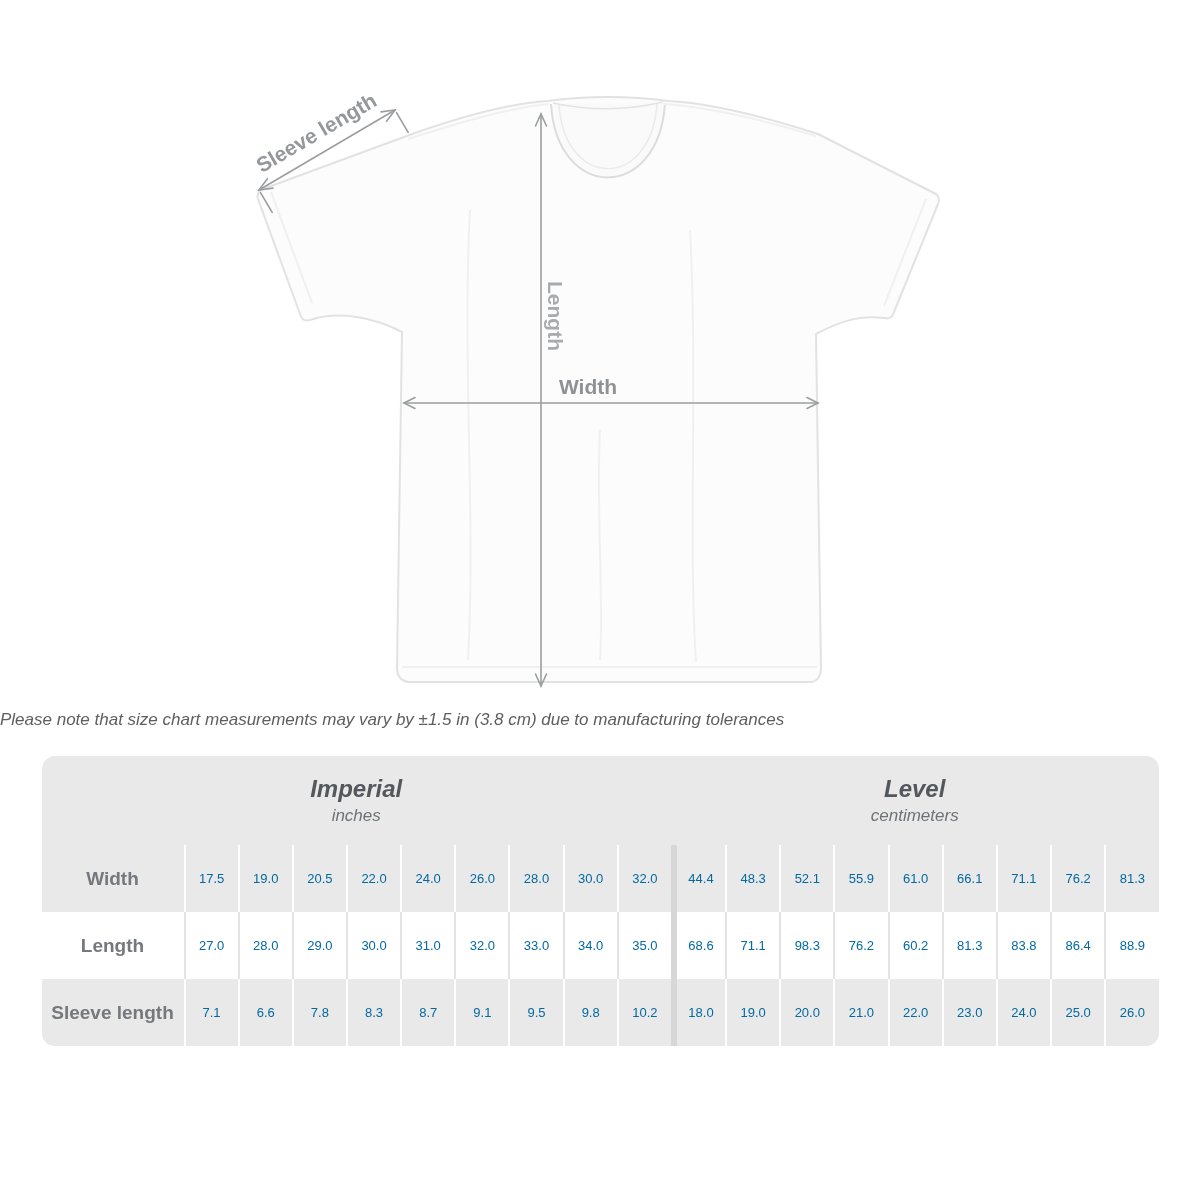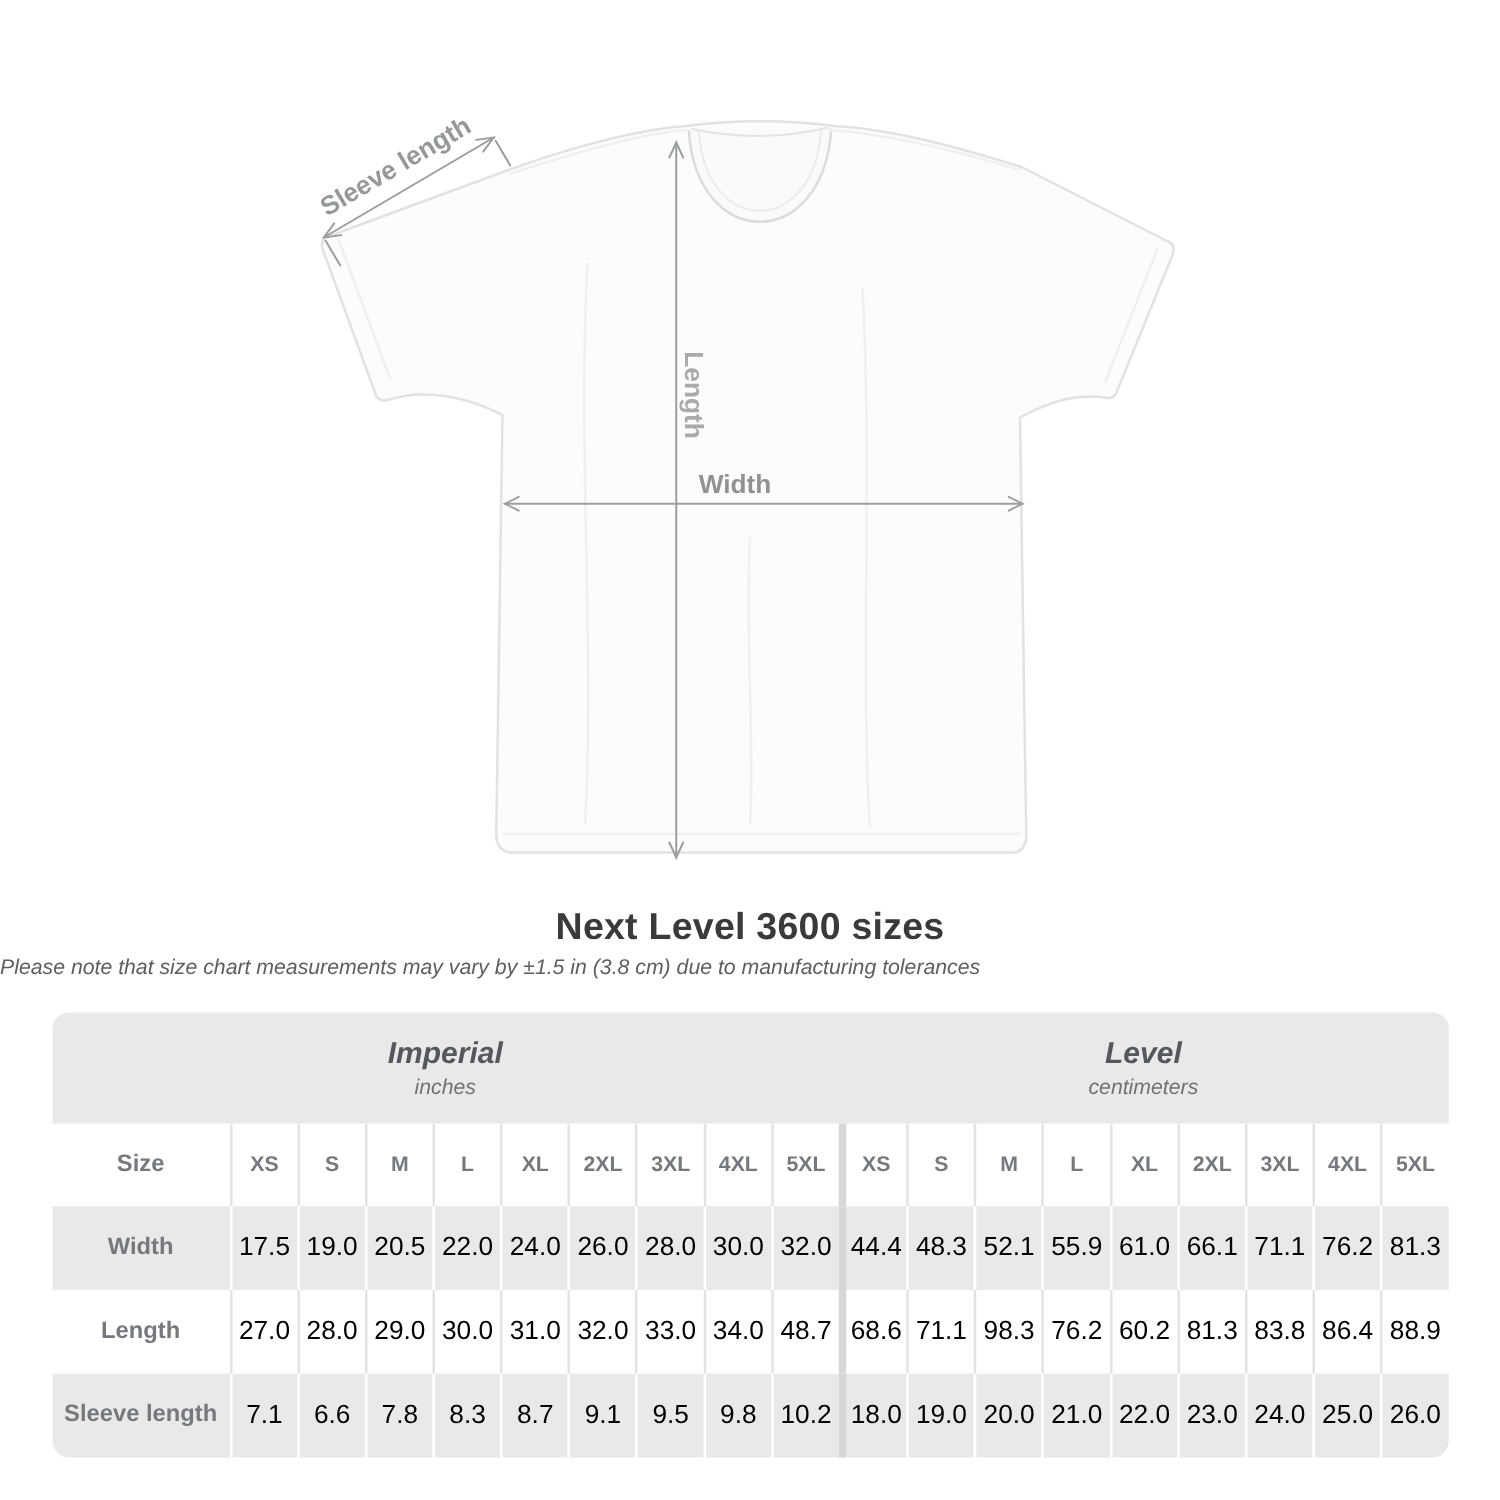--- a/index.html
+++ b/index.html
@@ -84,23 +84,23 @@
   tr.r-gray  > * + * { border-left: 2px solid #ffffff; }
   tr.body-row > th, tr.body-row > td { height: 67px; }
   tr.size-row > th { height: 66px; }
   th.size-head, th.col-head, th.row-label {
     font-weight: bold;
     color: #75797d;
   }
   th.size-head, th.row-label { font-size: 19px; }
   th.col-head { font-size: 17px; }
   td.val {
-    font-size: 21px;
+    font-size: 13px;
     font-weight: normal;
-    color: #000000;
+    color: #0369a1;
   }
   
   tr.size-row > .m0, tr.body-row > .m0 { border-left: 6px solid #d7d7d7; }
   
   tr.last-row > :first-child { border-bottom-left-radius: 13px; }
   tr.last-row > :last-child  { border-bottom-right-radius: 13px; }
 </style>
 </head>
 <body>
 
@@ -168,21 +168,20 @@
           <path d="M 260.5 192.6 L 272.2 212.4"></path>
         </g>
       </g>
 
       <text transform="translate(320,139) rotate(-30.5)" text-anchor="middle" font-size="21" fill="#95989a">Sleeve length</text>
       <text transform="translate(548,316) rotate(90)" text-anchor="middle" font-size="21" fill="#a8abad">Length</text>
       <text transform="translate(588,394)" text-anchor="middle" font-size="21" fill="#8f9294">Width</text>
     </svg>
   </div>
 
-  <h1 class="page-title">Next Level 3600 sizes</h1>
   <p class="tolerance-note">Please note that size chart measurements may vary by ±1.5 in (3.8 cm) due to manufacturing tolerances</p>
 
   <table class="size-chart">
     <colgroup>
       <col class="lab-col">
       <col>
         <col>
         <col>
         <col>
         <col>
@@ -205,41 +204,20 @@
         <th colspan="10">
           <span class="sec-label">Imperial</span>
           <span class="sec-unit">inches</span>
         </th>
         <th colspan="9">
           <span class="sec-label">Level</span>
           <span class="sec-unit">centimeters</span>
         </th>
       </tr>
 
-      <tr class="size-row r-white">
-        <th class="size-head">Size</th>
-        <th class="col-head">XS</th>
-        <th class="col-head">S</th>
-        <th class="col-head">M</th>
-        <th class="col-head">L</th>
-        <th class="col-head">XL</th>
-        <th class="col-head">2XL</th>
-        <th class="col-head">3XL</th>
-        <th class="col-head">4XL</th>
-        <th class="col-head">5XL</th>
-        <th class="col-head m0">XS</th>
-        <th class="col-head">S</th>
-        <th class="col-head">M</th>
-        <th class="col-head">L</th>
-        <th class="col-head">XL</th>
-        <th class="col-head">2XL</th>
-        <th class="col-head">3XL</th>
-        <th class="col-head">4XL</th>
-        <th class="col-head">5XL</th>
-      </tr>
 
       <tr class="body-row r-gray">
         <th class="row-label">Width</th>
         <td class="val">17.5</td>
         <td class="val">19.0</td>
         <td class="val">20.5</td>
         <td class="val">22.0</td>
         <td class="val">24.0</td>
         <td class="val">26.0</td>
         <td class="val">28.0</td>
@@ -259,21 +237,21 @@
       <tr class="body-row r-white">
         <th class="row-label">Length</th>
         <td class="val">27.0</td>
         <td class="val">28.0</td>
         <td class="val">29.0</td>
         <td class="val">30.0</td>
         <td class="val">31.0</td>
         <td class="val">32.0</td>
         <td class="val">33.0</td>
         <td class="val">34.0</td>
-        <td class="val">48.7</td>
+        <td class="val">35.0</td>
         <td class="val m0">68.6</td>
         <td class="val">71.1</td>
         <td class="val">98.3</td>
         <td class="val">76.2</td>
         <td class="val">60.2</td>
         <td class="val">81.3</td>
         <td class="val">83.8</td>
         <td class="val">86.4</td>
         <td class="val">88.9</td>
       </tr>

